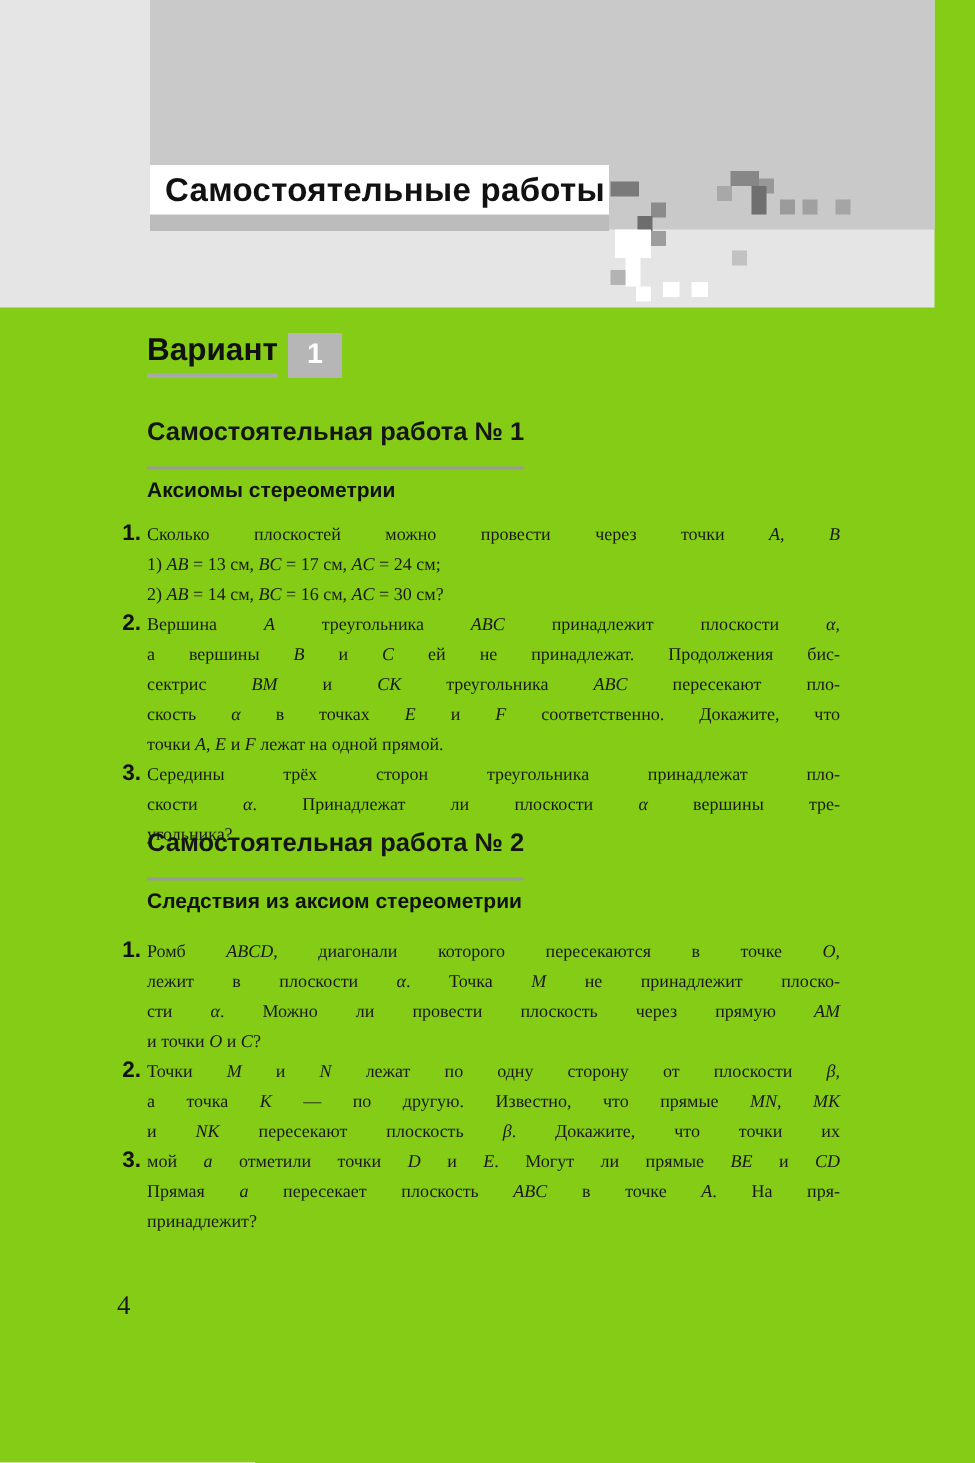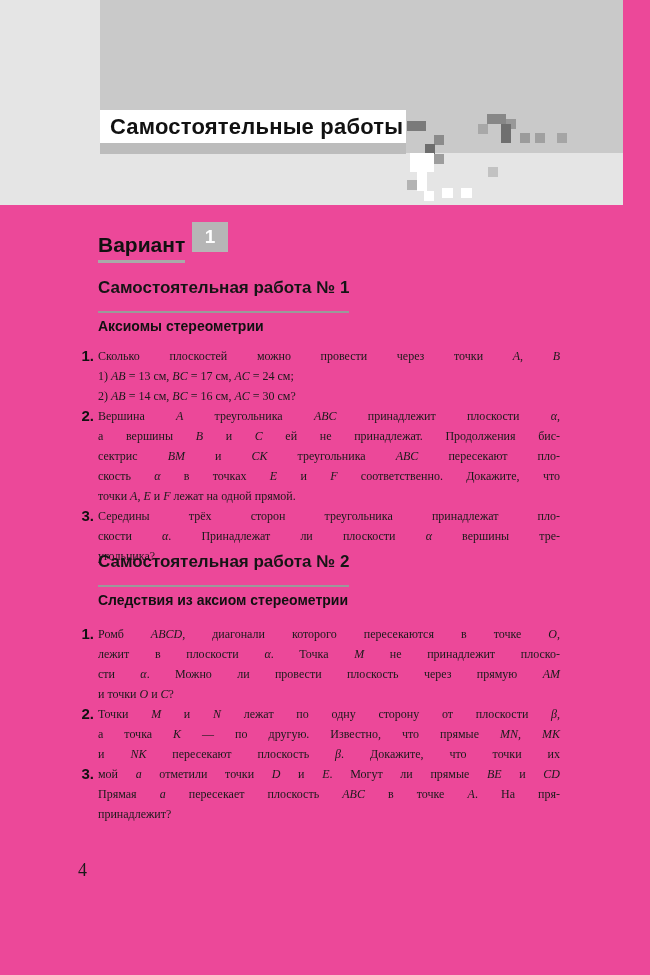--- a/index.html
+++ b/index.html
@@ -1,30 +1,30 @@
 <!DOCTYPE html>
 <html><head>
 <meta charset="utf-8">
 <style>
   html,body{margin:0;padding:0;background:#ffffff;}
-  .page{position:relative;width:650px;height:975px;background:#ec4899;overflow:hidden;
+  .page{position:relative;width:650px;height:975px;background:#84cc16;overflow:hidden;
         font-family:"Liberation Serif",serif;color:#1a1a1a;}
   
   .backdrop{position:absolute;left:0;top:0;width:623px;height:205px;background:#e5e5e5;}
   .banner{position:absolute;left:100px;top:0;width:523px;height:153px;background:#c9c9c9;}
   .banner-shadow{position:absolute;left:100px;top:143px;width:306px;height:11px;background:#bcbcbc;}
   .title-box{position:absolute;left:100px;top:110px;width:306px;height:33px;background:#ffffff;
              display:flex;align-items:center;box-sizing:border-box;padding-left:10px;}
   .title-box span{font-family:"Liberation Sans",sans-serif;font-weight:bold;font-size:22px;
                   letter-spacing:0.2px;color:#111;}
   .px{position:absolute;}
   
   .variant{position:absolute;left:98px;top:222px;height:34px;}
   .variant-label{display:inline-block;font-family:"Liberation Sans",sans-serif;font-weight:bold;
-                 font-size:21px;color:#111;padding-bottom:3px;border-bottom:3px solid #a9a9a9;margin-top:11px;}
+                 font-size:21px;color:#111;padding-bottom:3px;border-bottom:3px solid #a9a9a9;}
   .variant-box{position:absolute;left:94px;top:0;width:36px;height:30px;background:#b6b6b6;
                display:flex;align-items:center;justify-content:center;}
   .variant-box span{font-family:"Liberation Sans",sans-serif;font-weight:bold;font-size:19px;color:#fdfdfd;}
   
   .sr{position:absolute;left:98px;width:462px;}
   .sr1{top:278px;}
   .sr2{top:552px;}
   .sr-heading{display:inline-block;margin:0;font-family:"Liberation Sans",sans-serif;font-weight:bold;
               font-size:17px;color:#151515;padding-bottom:13px;border-bottom:2px solid #9a9a9a;}
   .sr-subtitle{margin:5px 0 0 0;font-family:"Liberation Sans",sans-serif;font-weight:bold;

